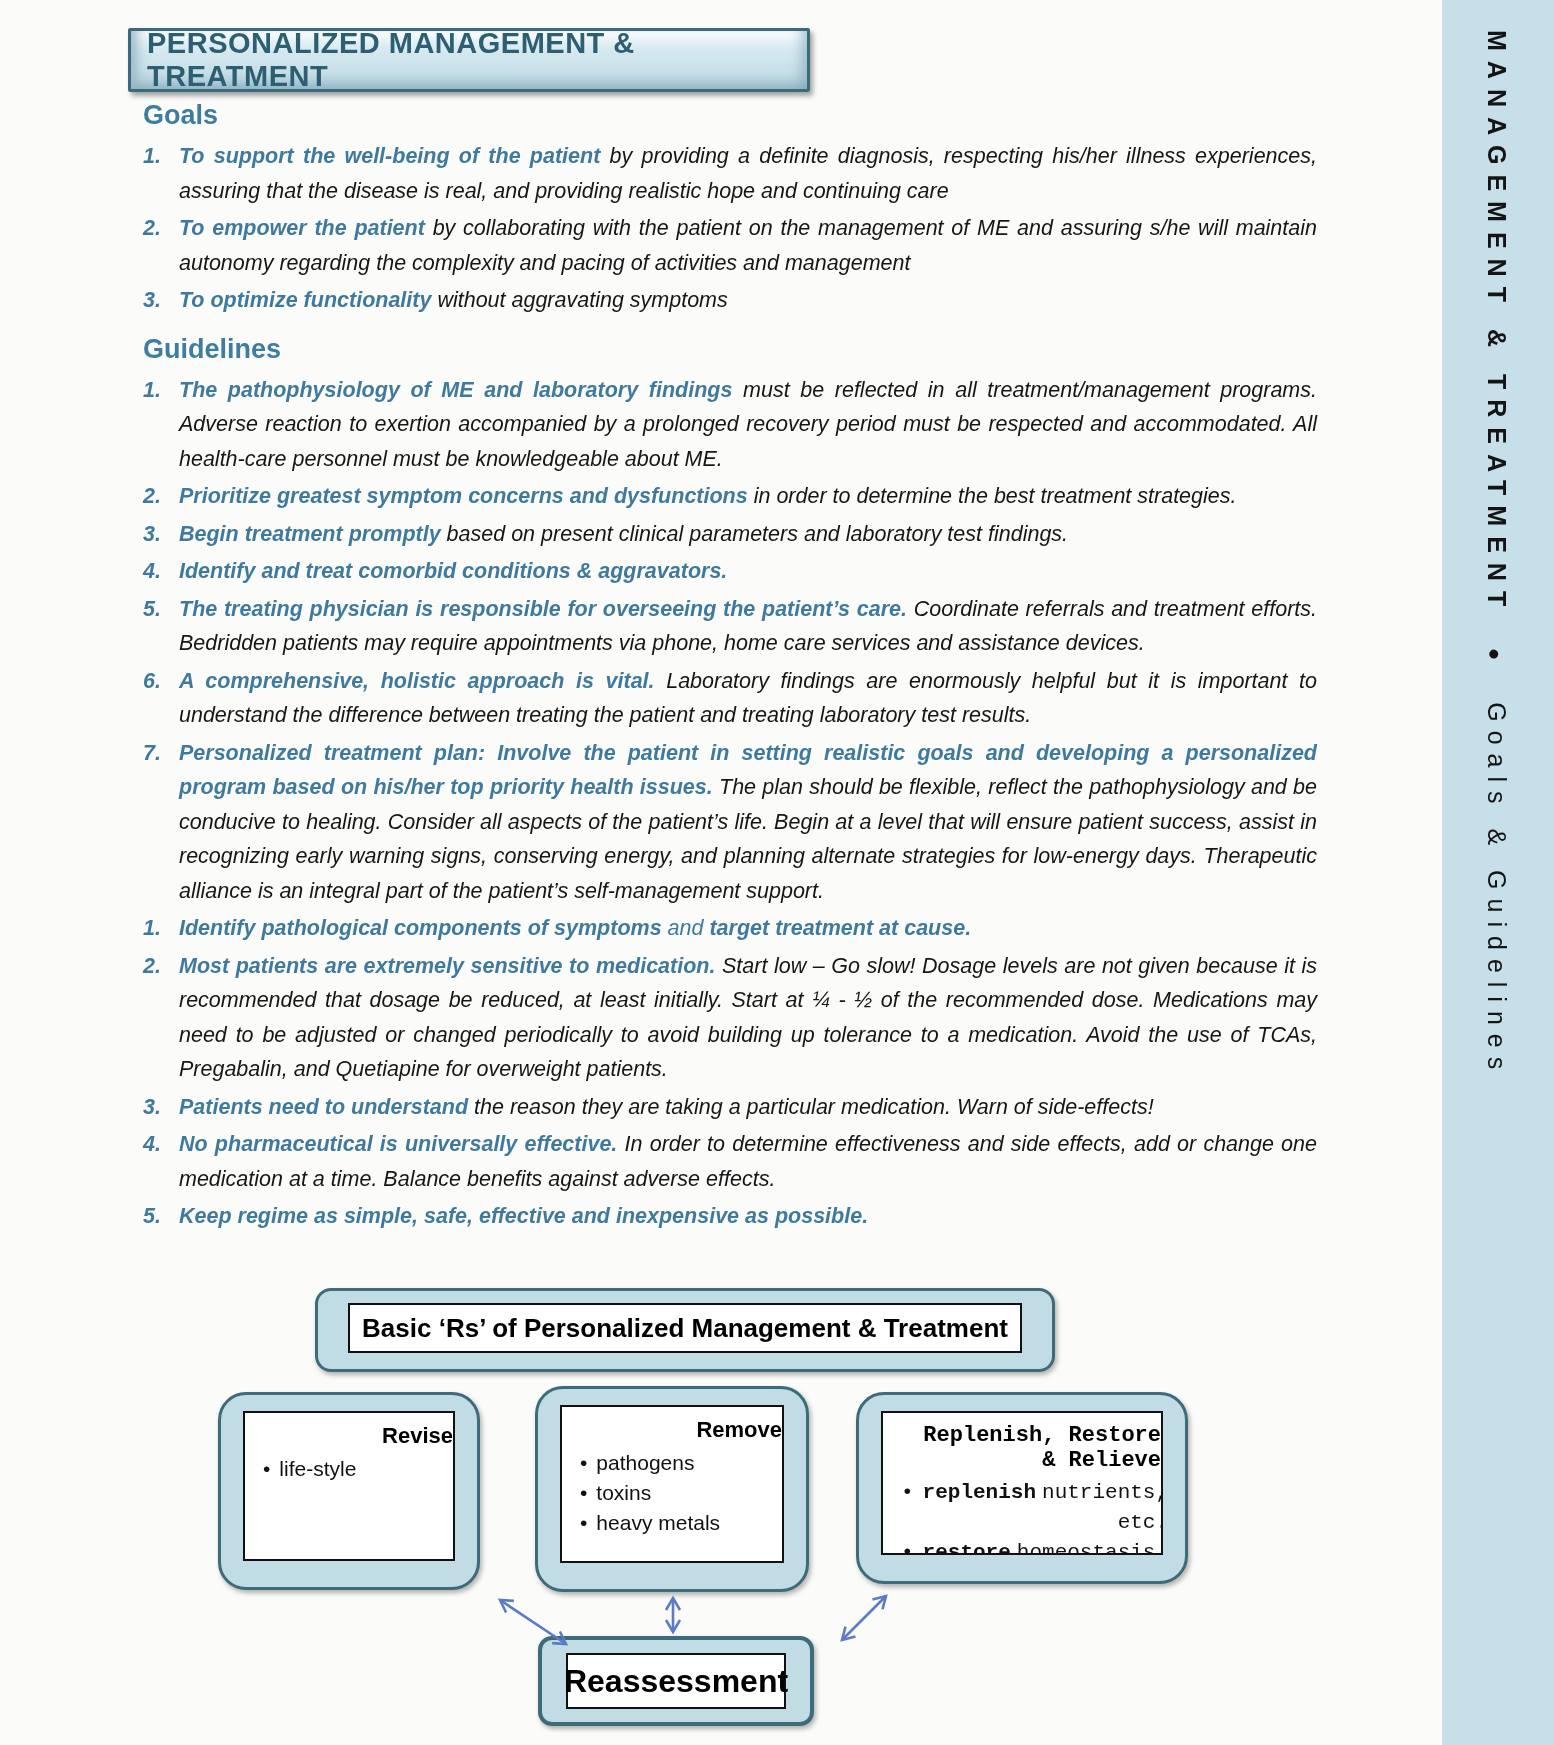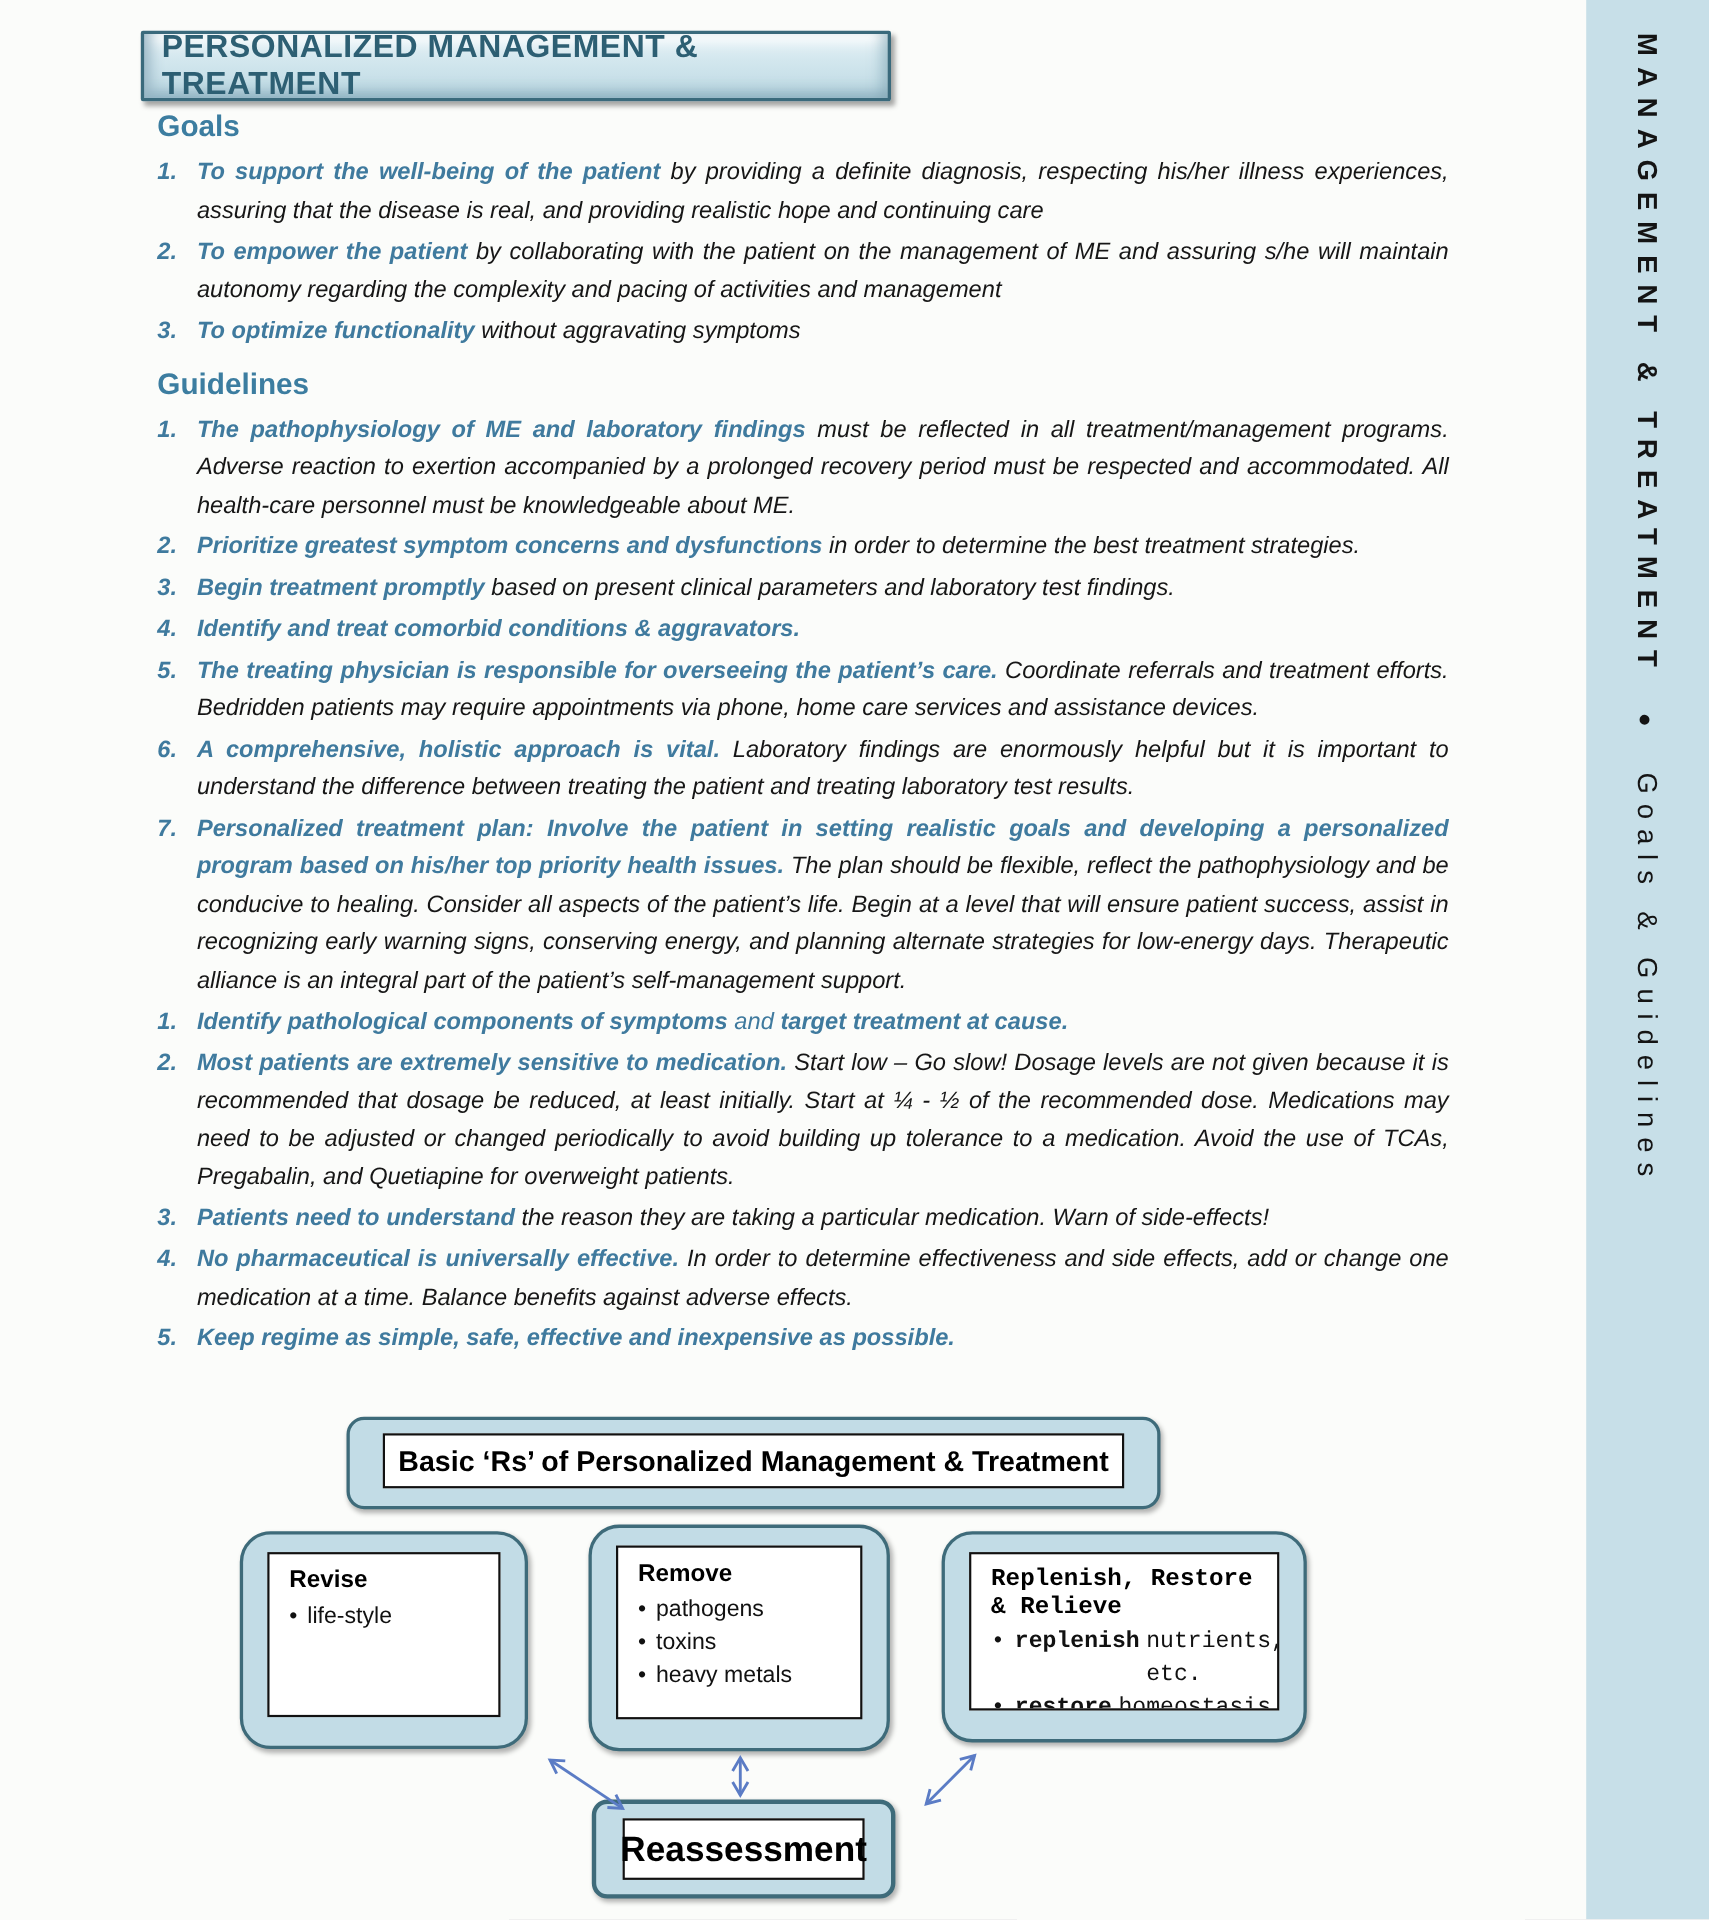--- a/index.html
+++ b/index.html
@@ -58,21 +58,21 @@
   }
   .inner { position:absolute; background:#ffffff; border:2px solid #111; box-sizing:border-box; }
 
   .banner-box { left:315px; top:8px; width:740px; height:84px; border-radius:16px; }
   .banner-inner {
     left:30px; right:30px; top:12px; bottom:16px;
     display:flex; align-items:center; justify-content:center;
     font-weight:bold; font-size:26px; color:#000;
   }
 
-  .r-box { border-radius:28px; }
+  .r-box { border-radius:28px;text-align:right; }
   .revise-box    { left:218px; top:112px; width:262px; height:198px; }
   .remove-box    { left:535px; top:106px; width:274px; height:206px; }
   .replenish-box { left:856px; top:112px; width:332px; height:192px;font-family:Liberation Mono, monospace; }
   .card-inner { left:22px; right:22px; top:16px; bottom:26px; padding:10px 0 0 18px; overflow:hidden; }
   .card-title { font-weight:bold; font-size:22px; color:#000; margin-bottom:5px; }
   .bullet-line { font-size:21px; line-height:30px; display:flex; color:#111; }
   .bullet-dot { margin-right:9px; }
   .b-bold { font-weight:bold; margin-right:6px; }
 
   .reassess-box { left:538px; top:356px; width:276px; height:90px; border-radius:14px; border-width:4px; }

